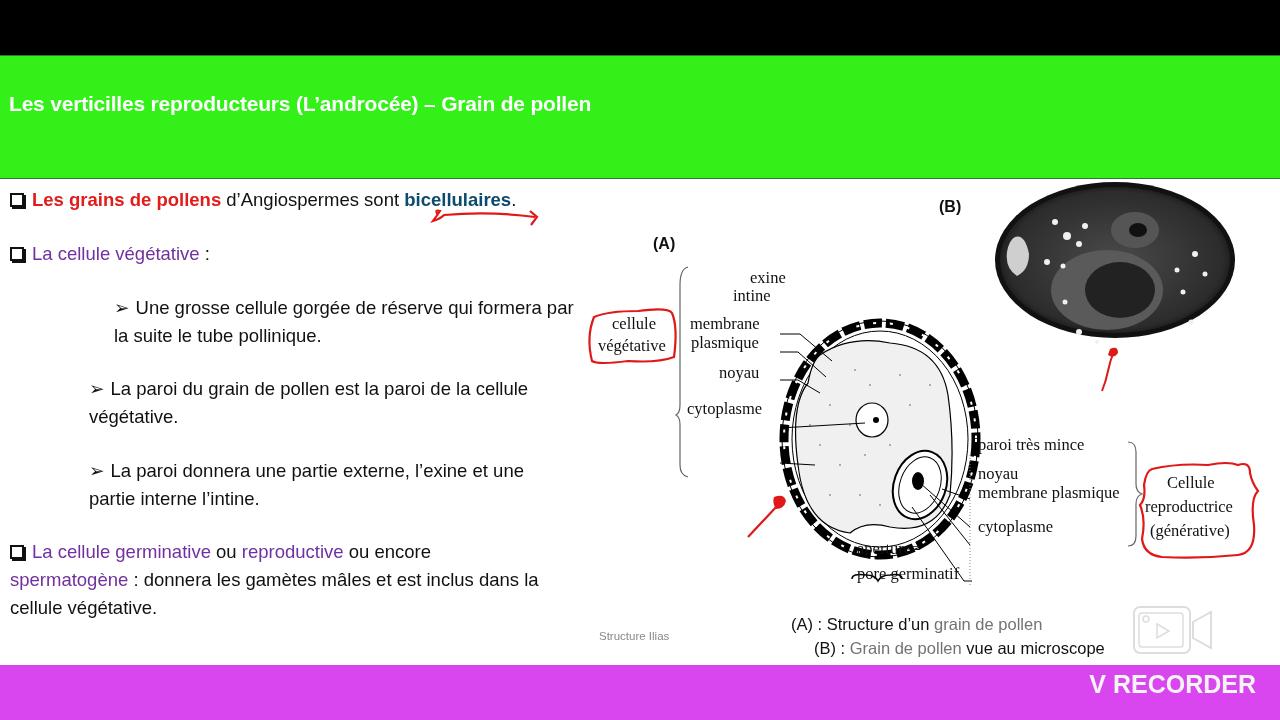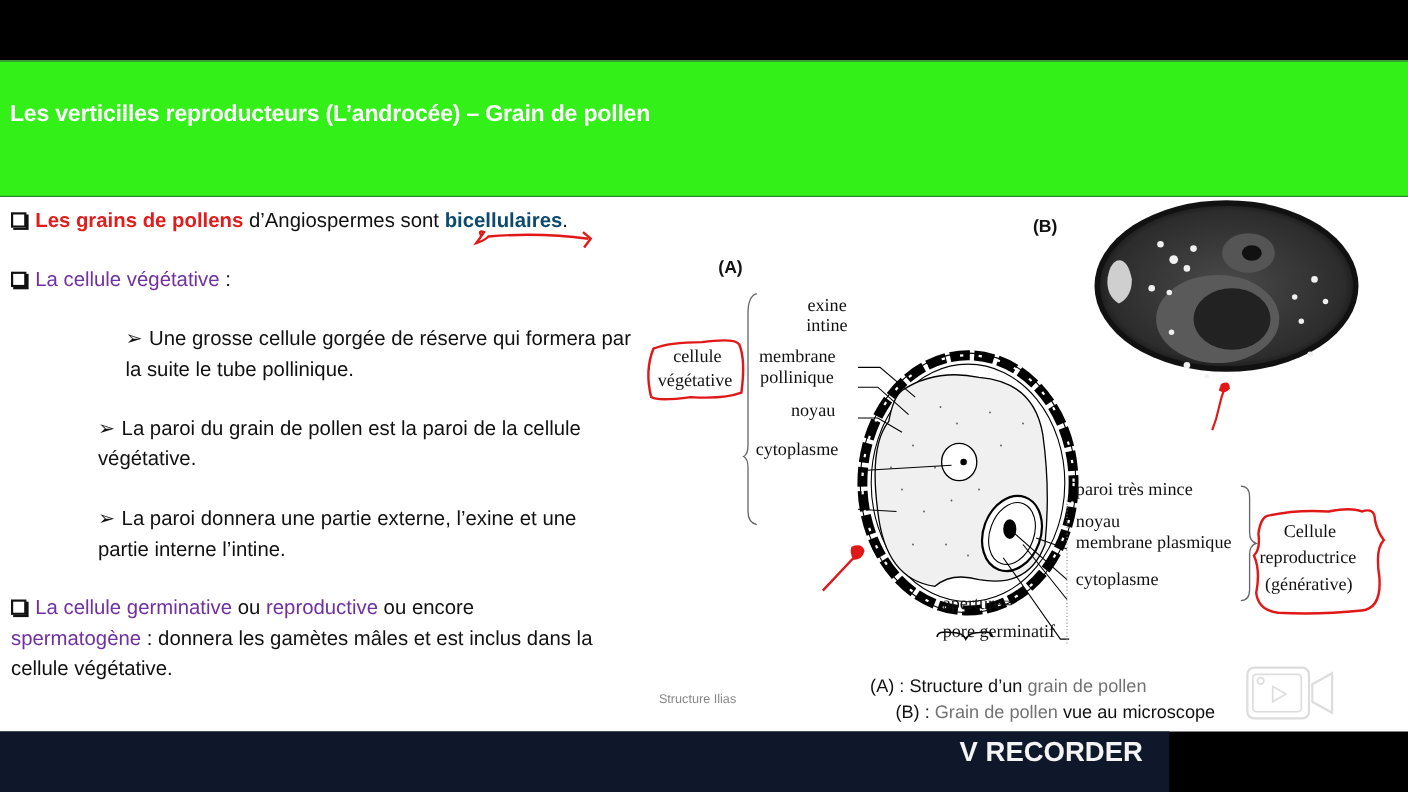--- a/index.html
+++ b/index.html
@@ -2,21 +2,21 @@
 <html><head>
 <meta charset="utf-8">
 <style>
   * { margin: 0; padding: 0; box-sizing: border-box; }
   html, body { width: 1280px; height: 720px; overflow: hidden; background: #000; }
   body { position: relative; font-family: "Liberation Sans", sans-serif; }
   .top-bar { position: absolute; left: 0; top: 0; width: 1280px; height: 55px; background: #000; }
   .slide { position: absolute; left: 0; top: 55px; width: 1280px; height: 610px; background: #fff; }
   .title-bar { position: absolute; left: 0; top: 0; width: 1280px; height: 124px; background: #33f019; border-top: 1px solid #2a7a30; border-bottom: 1px solid #2a7a30; }
   .title-text { position: absolute; left: 9px; top: 36px; font-size: 21px; font-weight: bold; color: #fff; font-family: "Liberation Sans", sans-serif; letter-spacing: -0.2px; }
-  .bottom-bar { position: absolute; left: 0; top: 665px; width: 1063px; height: 55px; background: #0f172a; }
+  .bottom-bar { position: absolute; left: 0; top: 665px; width: 1280px; height: 55px; background: #d946ef; }
   .recorder { position: absolute; right: 24px; top: 5px; font-size: 25px; font-weight: bold; color: #f4f4f4; font-family: "Liberation Sans", sans-serif; letter-spacing: 0px; }
 
   .txt { position: absolute; font-size: 18.5px; color: #111; font-family: "Liberation Sans", sans-serif; line-height: 28px; white-space: nowrap; }
   .bx { display: inline-block; width: 14px; height: 14px; border: 2px solid #111; box-shadow: 2px 2px 0 #111; margin-right: 8px; vertical-align: -1px; }
   .red { color: #e21b1b; font-weight: bold; }
   .cyan { color: #0c4a6e; font-weight: bold; }
   .purple { color: #7030a0; font-weight: normal; }
   .navy { color: #737373; }
   .arrow-bullet { margin-right: 6px; }
 
@@ -123,24 +123,24 @@
 
     <g stroke="#000" stroke-width="1" fill="none">
       <path d="M290 234 L262 224"></path>
       <path d="M290 262 L240 218"></path>
       <path d="M290 280 L250 230"></path>
       <path d="M292 316 L284 316 L232 242"></path>
     </g>
     <path d="M290 190 L290 320" stroke="#888" stroke-width="1" stroke-dasharray="1 2" fill="none"></path>
   </svg>
 
-  <div class="lbl" style="left:734px; top:213px;">exine</div>
+  <div class="lbl" style="left:750px; top:213px;">exine</div>
   <div class="lbl" style="left:733px; top:231px;">intine</div>
   <div class="lbl" style="left:690px; top:259px;">membrane</div>
-  <div class="lbl" style="left:691px; top:278px;">pollinique</div>
+  <div class="lbl" style="left:691px; top:278px;">plasmique</div>
   <div class="lbl" style="left:719px; top:308px;">noyau</div>
   <div class="lbl" style="left:687px; top:344px;">cytoplasme</div>
 
   <svg style="left:588px; top:252px;" width="92" height="60">
     <path d="M6 10 Q20 4 50 4 Q80 0 84 6 Q90 20 86 50 Q70 56 40 54 Q10 58 4 54 Q-2 30 6 10 Z" fill="none" stroke="#e01818" stroke-width="2.2"></path>
   </svg>
   <div class="lbl" style="left:612px; top:259px;">cellule</div>
   <div class="lbl" style="left:598px; top:281px;">végétative</div>
 
   <div class="lbl" style="left:978px; top:380px;">paroi très mince</div>

